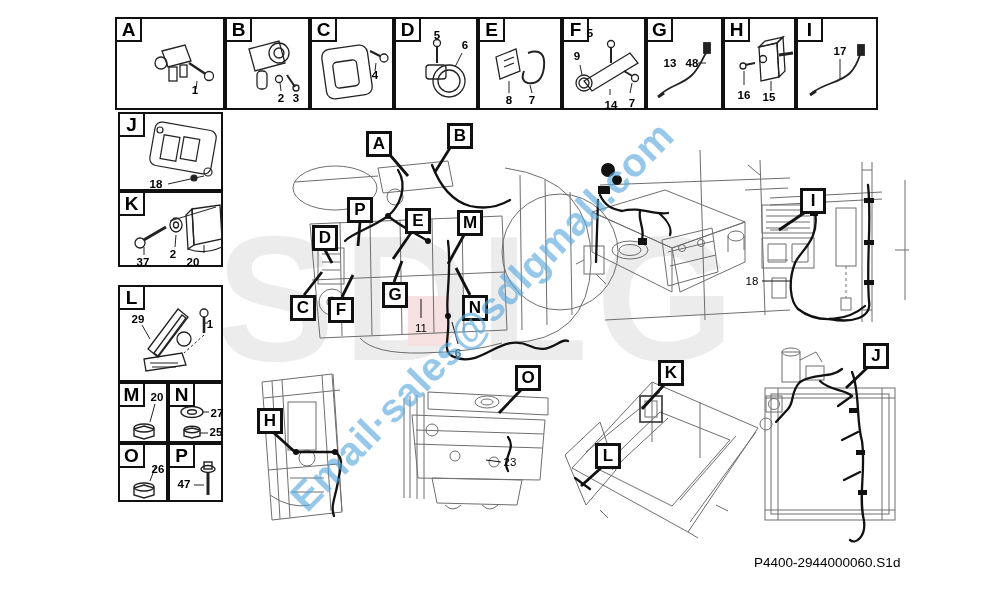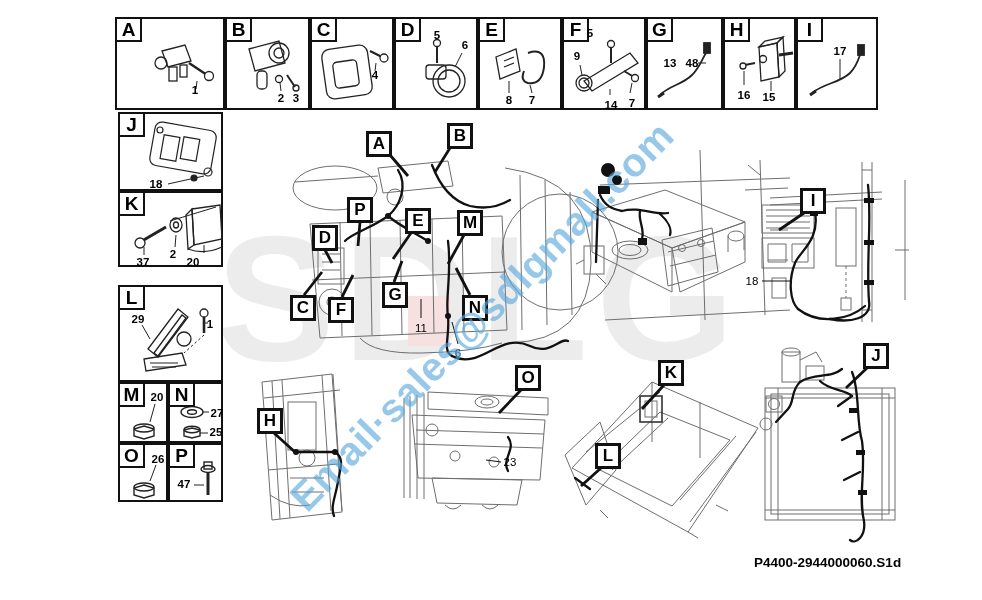--- a/index.html
+++ b/index.html
@@ -19,21 +19,21 @@
        background:#fff;font-weight:bold;font-size:19px;line-height:21px;text-align:center;
        box-sizing:border-box;z-index:2;}
   .num{position:absolute;font-weight:bold;font-size:11.5px;transform:translate(-50%,-50%);
        color:#000;z-index:2;white-space:nowrap;}
   .cell svg{position:absolute;left:0;top:0;z-index:1;}
   
   .callout{position:absolute;width:26px;height:26px;border:3px solid #111;background:#fff;
            font-weight:bold;font-size:17px;line-height:20px;text-align:center;
            box-sizing:border-box;z-index:5;}
   .dnum{position:absolute;font-weight:normal;font-size:11.5px;transform:translate(-50%,-50%);z-index:5;}
-  #pn{position:absolute;left:754px;top:555px;font-size:13.5px;font-weight:bold;z-index:5;}
+  #pn{position:absolute;left:754px;top:555px;font-size:13.5px;font-weight:normal;z-index:5;}
   #art{position:absolute;left:0;top:0;z-index:2;}
 </style>
 </head>
 <body>
 
 <div id="canvas">
 
   <div id="wm-logo">SDLG</div>
   <div id="pink-accent"></div>
 
@@ -418,21 +418,21 @@
 
   <div class="cell" style="left:118px;top:443px;width:50px;height:59px">
     <div class="tag">O</div>
     <svg width="50" height="59">
       <g stroke="#222" stroke-width="1.4" fill="none">
         <polygon points="24,40 34,43 34,50 24,53 14,50 14,43"></polygon>
           <ellipse cx="24" cy="42" rx="10" ry="4"></ellipse>
         <path d="M36,20 L30,36" stroke-width="1"></path>
       </g>
     </svg>
-    <span class="num" style="left:38px;top:14px">26</span>
+    <span class="num" style="left:38px;top:24px">26</span>
   </div>
 
   <div class="cell" style="left:168px;top:443px;width:55px;height:59px">
     <div class="tag">P</div>
     <svg width="55" height="59">
       <g stroke="#222" stroke-width="1.4" fill="none">
         <path d="M38,28 L38,50" stroke-width="3"></path>
         <ellipse cx="38" cy="24" rx="7" ry="3.5"></ellipse>
           <rect x="34" y="17" width="8" height="7"></rect>
         <path d="M24,40 h10" stroke-width="1"></path>

